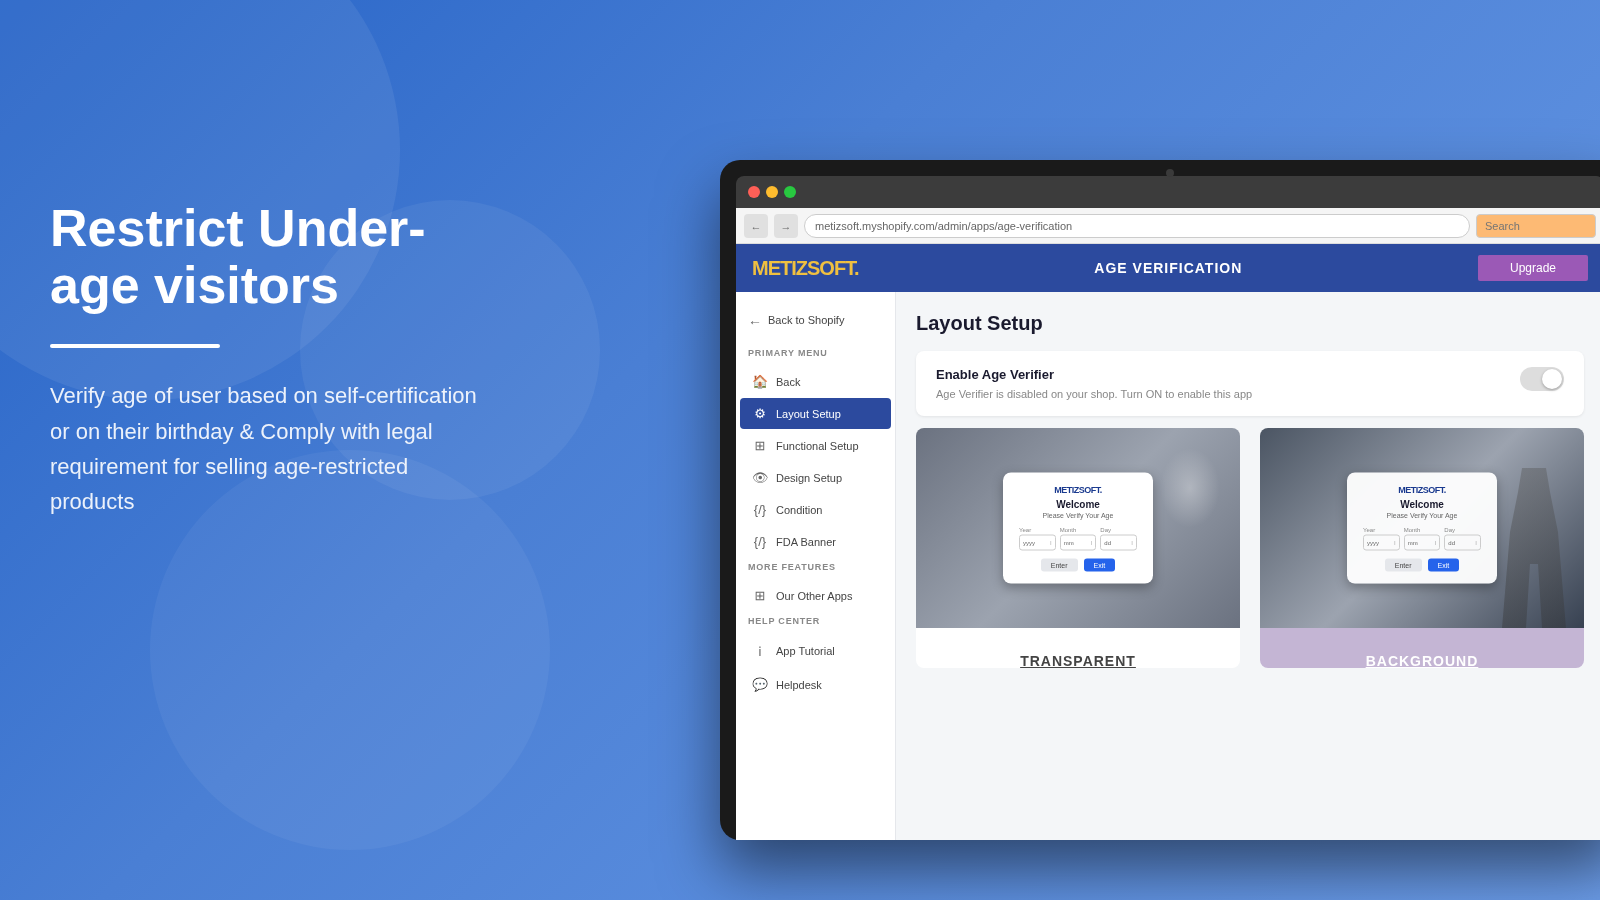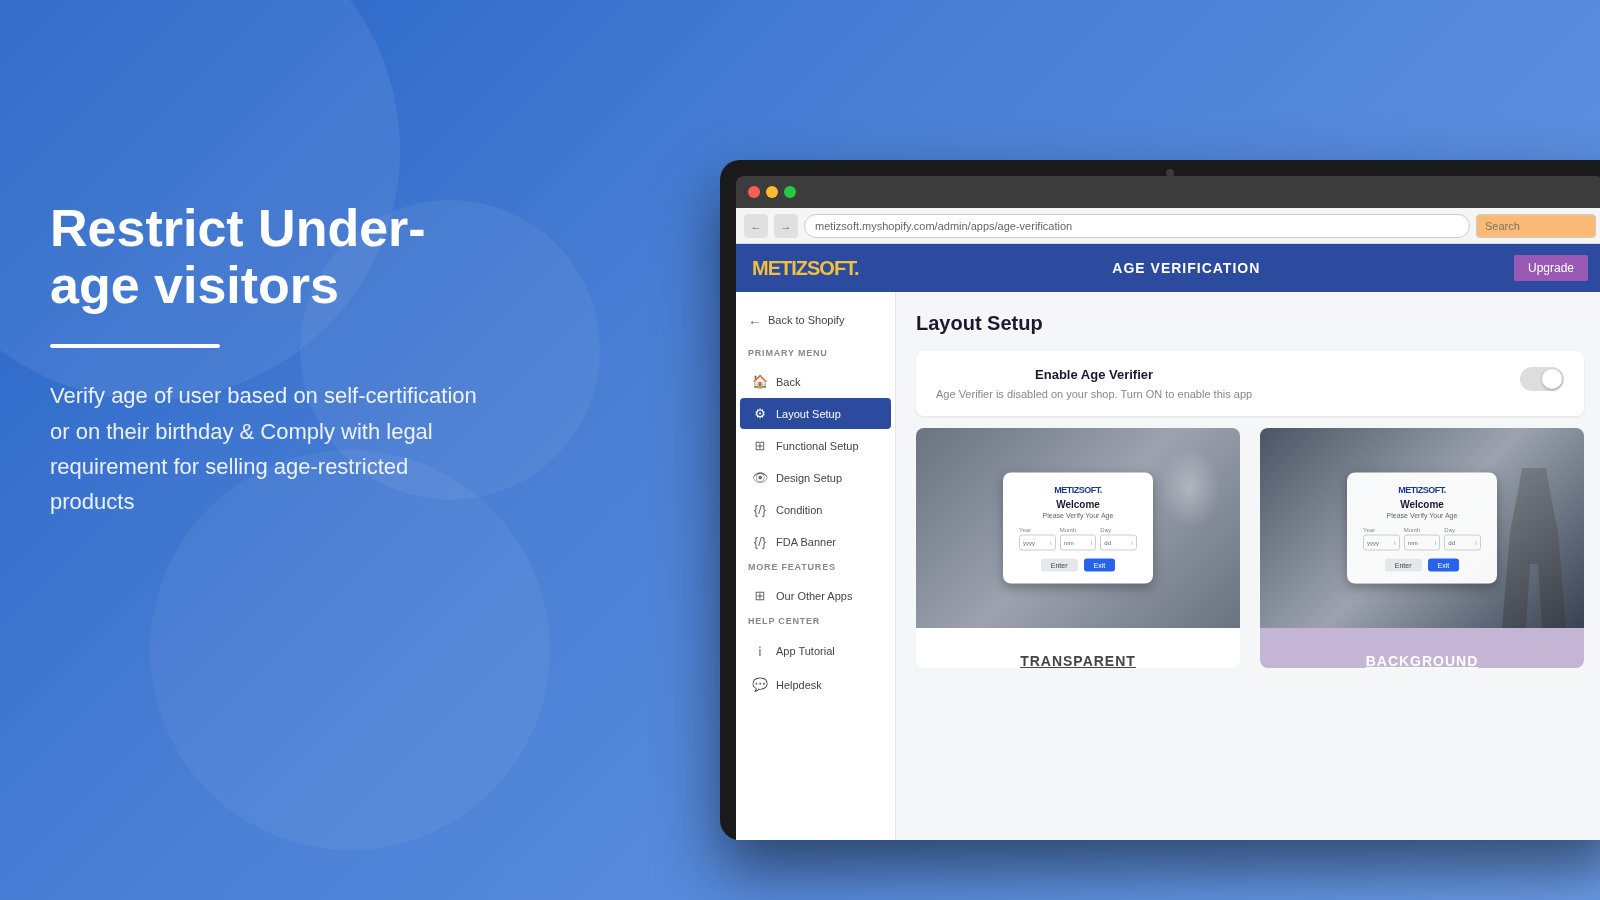--- a/index.html
+++ b/index.html
@@ -196,21 +196,21 @@
       color: white;
       font-size: 14px;
       font-weight: 700;
       letter-spacing: 1px;
     }
     .header-btn {
       background: #9b59b6;
       color: white;
       border: none;
       border-radius: 2px;
-      padding: 6px 14px;
+      padding: 6px 32px;
       font-size: 12px;
       cursor: pointer;
     }
 
     
     .app-body {
       display: flex;
       flex: 1;
       overflow: hidden;
     }
@@ -283,21 +283,20 @@
       margin-bottom: 16px;
     }
 
     
     .card {
       background: white;
       border-radius: 8px;
       padding: 16px 20px;
       margin-bottom: 12px;
       box-shadow: 0 1px 3px rgba(0,0,0,0.08);
-      text-align: center;
     }
     .card-title {
       font-size: 13px;
       font-weight: 700;
       color: #1a1a2e;
       margin-bottom: 6px;
     }
     .card-subtitle {
       font-size: 11px;
       color: #888;

